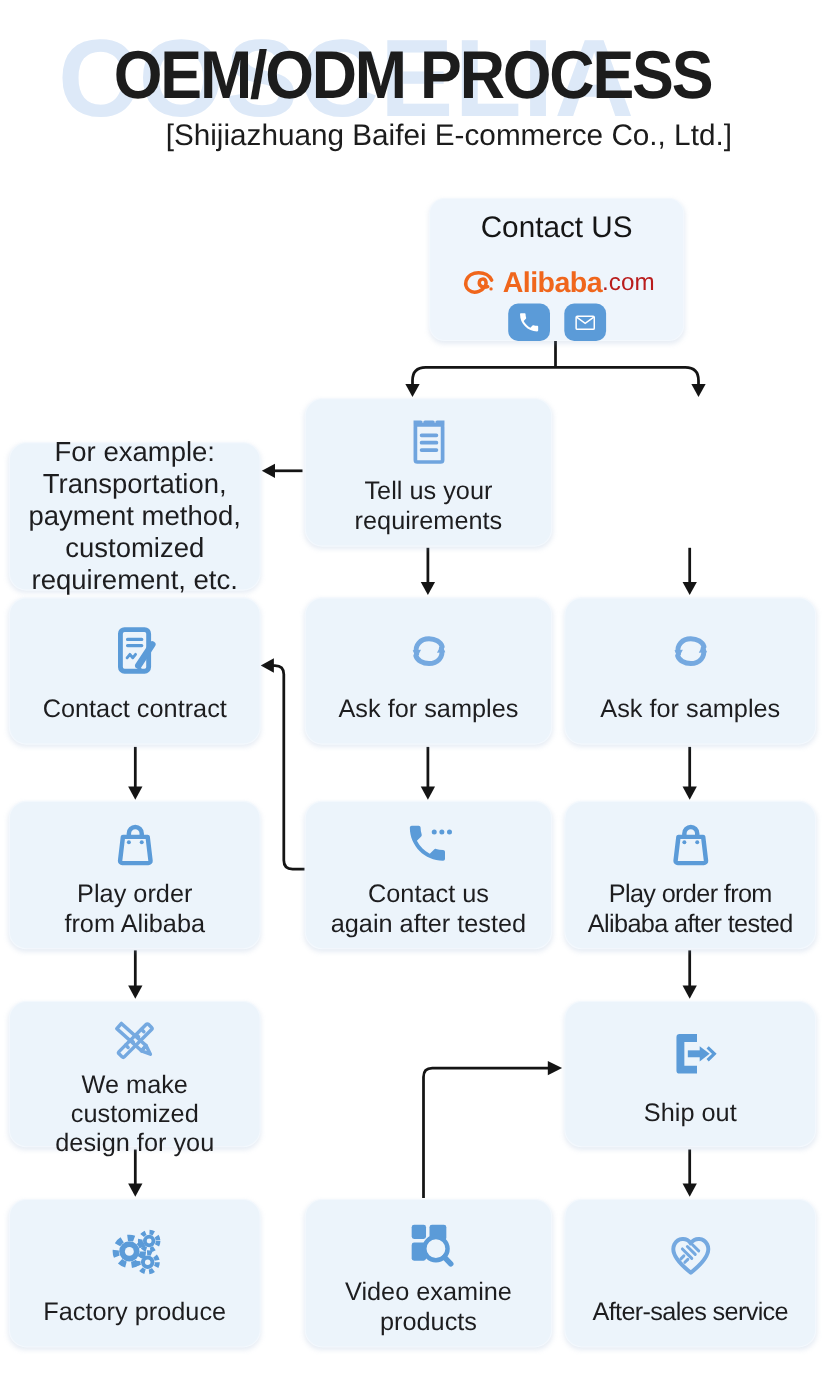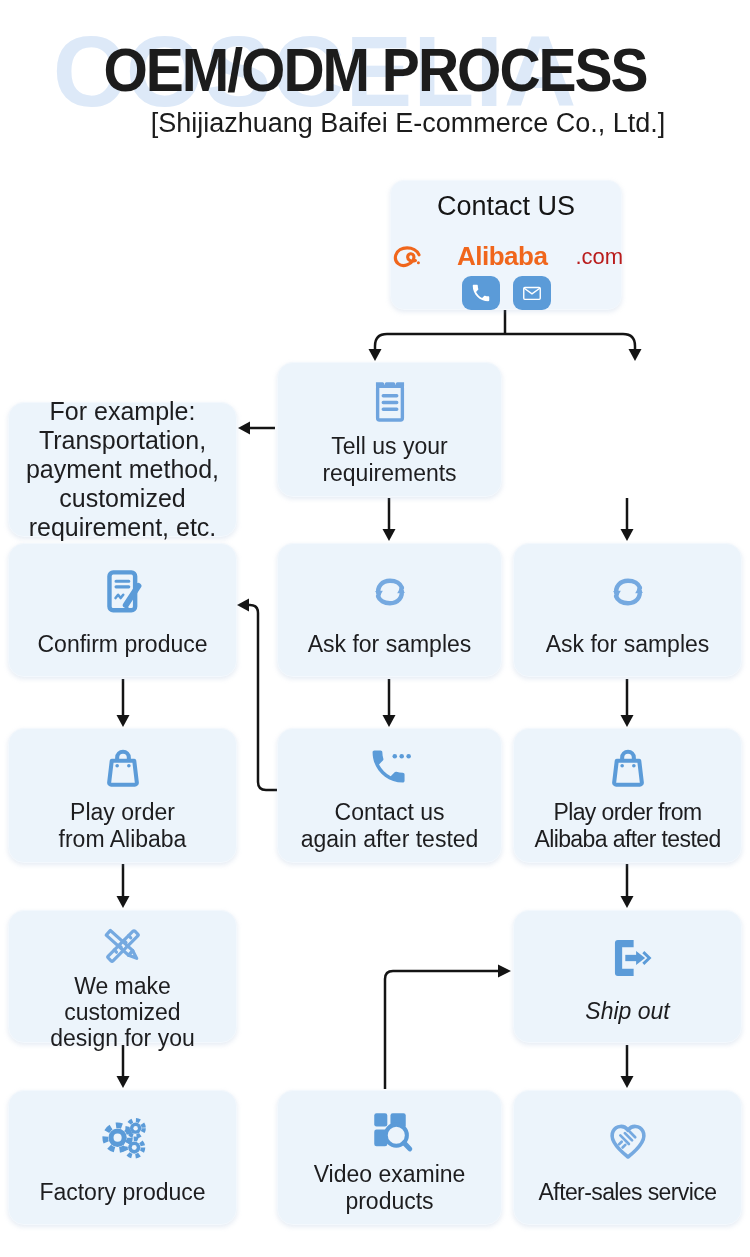--- a/index.html
+++ b/index.html
@@ -24,38 +24,38 @@
   .fbox .iconwrap{height:58px;display:flex;align-items:center;justify-content:center;}
   .fbox .label{font-size:23px;line-height:1.14;text-align:center;white-space:pre-line;color:#1d1d1f;}
   .fbox .label.tight{letter-spacing:-0.6px;}
   .note-label{font-size:25px;line-height:1.16;text-align:center;white-space:pre-line;color:#1d1d1f;}
   
   .contact{position:absolute;left:390px;top:180px;width:230px;height:128px;z-index:2;
            background:#eef5fc;border:1px solid #f3f8fd;border-radius:14px;
            box-shadow:0 2px 5px rgba(140,170,205,0.22);
            display:flex;flex-direction:column;align-items:center;}
   .contact-title{font-size:27px;color:#151515;margin-top:10px;}
-  .brandrow{display:flex;align-items:center;margin-top:19px;height:34px;gap:28px;}
+  .brandrow{display:flex;align-items:center;margin-top:19px;height:34px;}
   .brand-name{font-size:26px;font-weight:bold;color:#f0661c;letter-spacing:-0.5px;}
   .brand-suffix{font-size:22px;color:#b91c1c;}
   .contact-btns{display:flex;gap:13px;margin-top:4px;}
   .cbtn{width:38px;height:34px;border-radius:9px;background:#5b9bd8;
         display:flex;align-items:center;justify-content:center;}
   
   #b-example {left:8px;  top:362px; width:229px; height:135px; justify-content:center;margin-top:40px;}
   #b-tell    {left:277px;top:362px; width:225px; height:135px;}
   #b-purchase{left:513px;top:362px; width:229px; height:135px;}
   #b-confirm {left:8px;  top:543px; width:229px; height:134px;}
   #b-ask1    {left:277px;top:543px; width:225px; height:134px;}
   #b-ask2    {left:513px;top:543px; width:229px; height:134px;}
   #b-play    {left:8px;  top:728px; width:229px; height:135px;}
   #b-contact2{left:277px;top:728px; width:225px; height:135px;}
   #b-play2   {left:513px;top:728px; width:229px; height:135px;}
   #b-design  {left:8px;  top:910px; width:229px; height:133px;}
-  #b-ship    {left:513px;top:910px; width:229px; height:133px;font-style:italic;}
+  #b-ship    {left:513px;top:910px; width:229px; height:133px;}
   #b-factory {left:8px;  top:1090px;width:229px; height:135px;}
   #b-video   {left:277px;top:1090px;width:225px; height:135px;}
   #b-after   {left:513px;top:1090px;width:229px; height:135px;}
 </style>
 </head>
 <body>
 
 <div class="page">
 
   <div class="watermark">COSCELIA</div>
@@ -156,21 +156,21 @@
   <div class="fbox" id="b-confirm">
     <div class="iconwrap">
       <svg width="56" height="56" viewBox="0 0 24 24">
         <rect x="6.2" y="3.6" width="11" height="16.2" rx="1.6" fill="none" stroke="#5b9bd8" stroke-width="1.9"></rect>
         <path d="M9 7.4 h5.5 M9 9.8 h5.5" stroke="#5b9bd8" stroke-width="1.3" stroke-linecap="round" fill="none"></path>
         <path d="M8.8 14.6 l1.1-1.4 1.1 1.4 1.1-1.4" stroke="#5b9bd8" stroke-width="1.1" fill="none" stroke-linecap="round" stroke-linejoin="round"></path>
         <path d="M13.2 17.6 L18.6 9.4" stroke="#5b9bd8" stroke-width="2.6" stroke-linecap="round"></path>
         <path d="M13.2 17.6 l-0.5 1.9 1.9-0.6 z" fill="#5b9bd8"></path>
       </svg>
     </div>
-    <div class="label">Confirm produce</div>
+    <div class="label">Contact contract</div>
   </div>
 
   <div class="fbox" id="b-ask1">
     <div class="iconwrap">
       <svg width="58" height="54" viewBox="0 0 24 24">
         <path d="M7 13 C6 9.6 8.6 7 12 7 c2.6 0 4.7 1.3 5.3 3.1" fill="none" stroke="#75a9e0" stroke-width="2" stroke-linecap="round"></path>
         <polygon points="5.4,11.6 8.8,11.4 7,14.7" fill="#75a9e0"></polygon>
         <path d="M17 11 C18 14.4 15.4 17 12 17 c-2.6 0-4.7-1.3-5.3-3.1" fill="none" stroke="#75a9e0" stroke-width="2" stroke-linecap="round"></path>
         <polygon points="18.6,12.4 15.2,12.6 17,9.3" fill="#75a9e0"></polygon>
       </svg>

